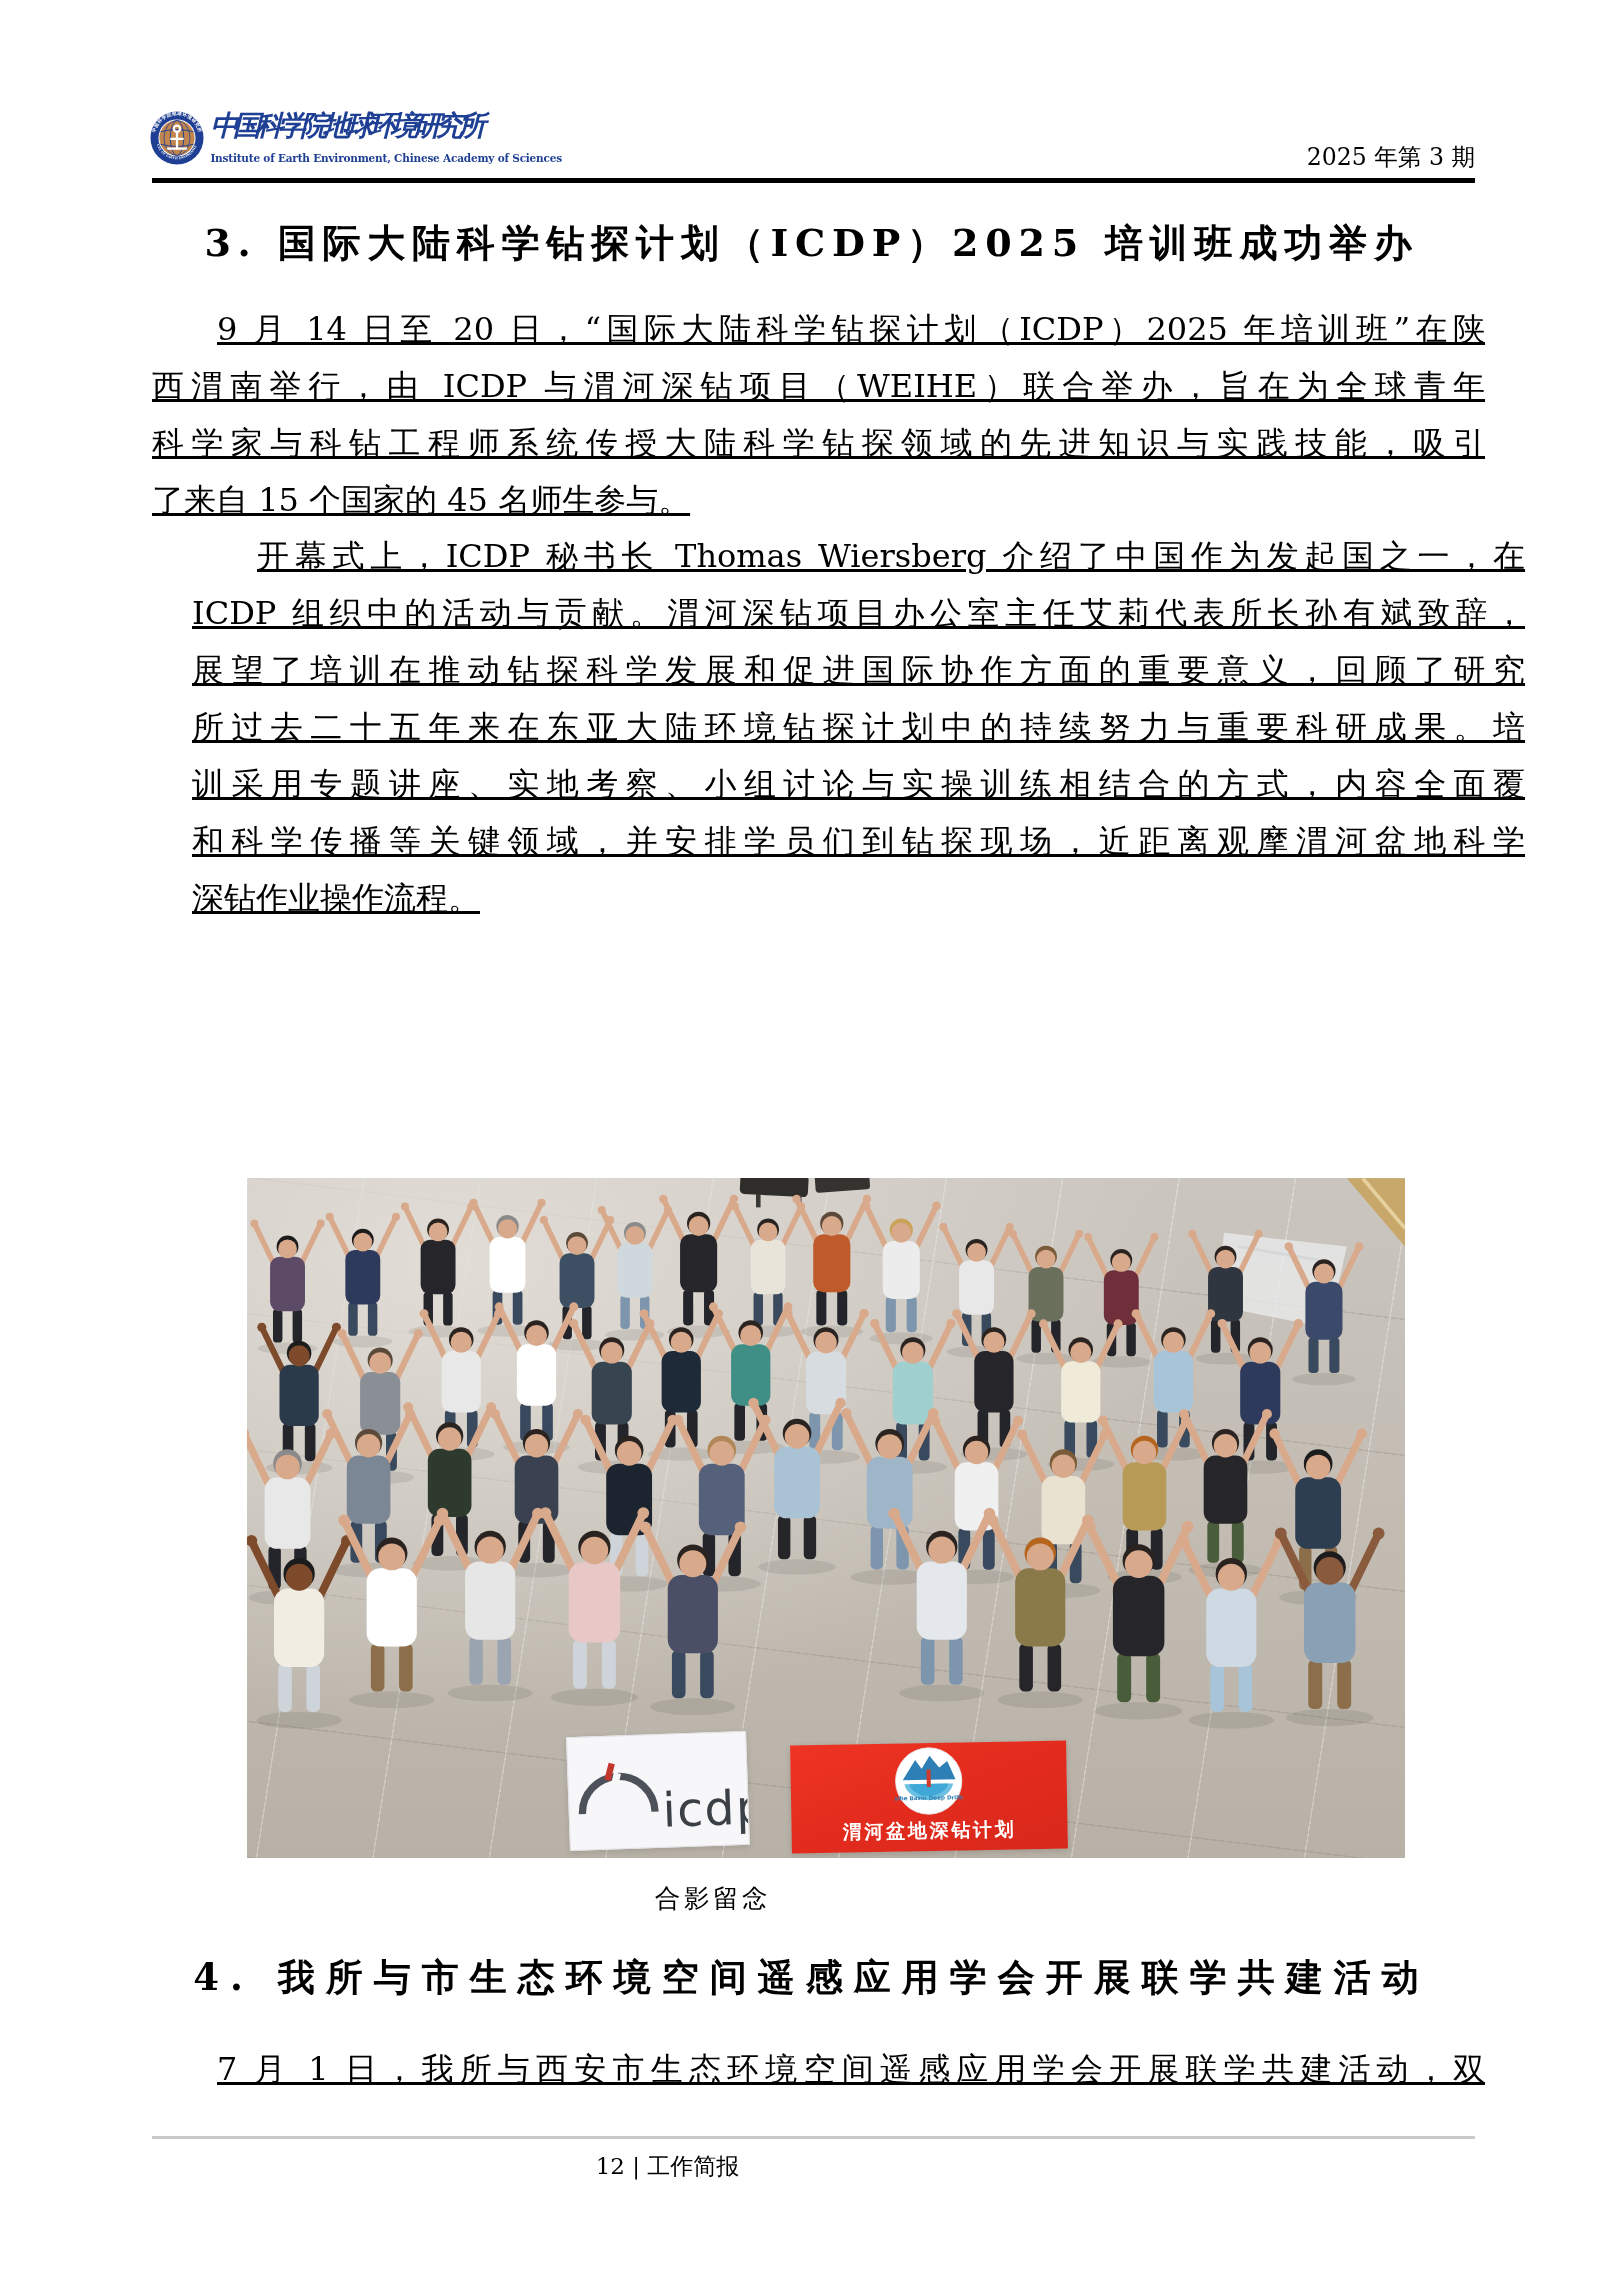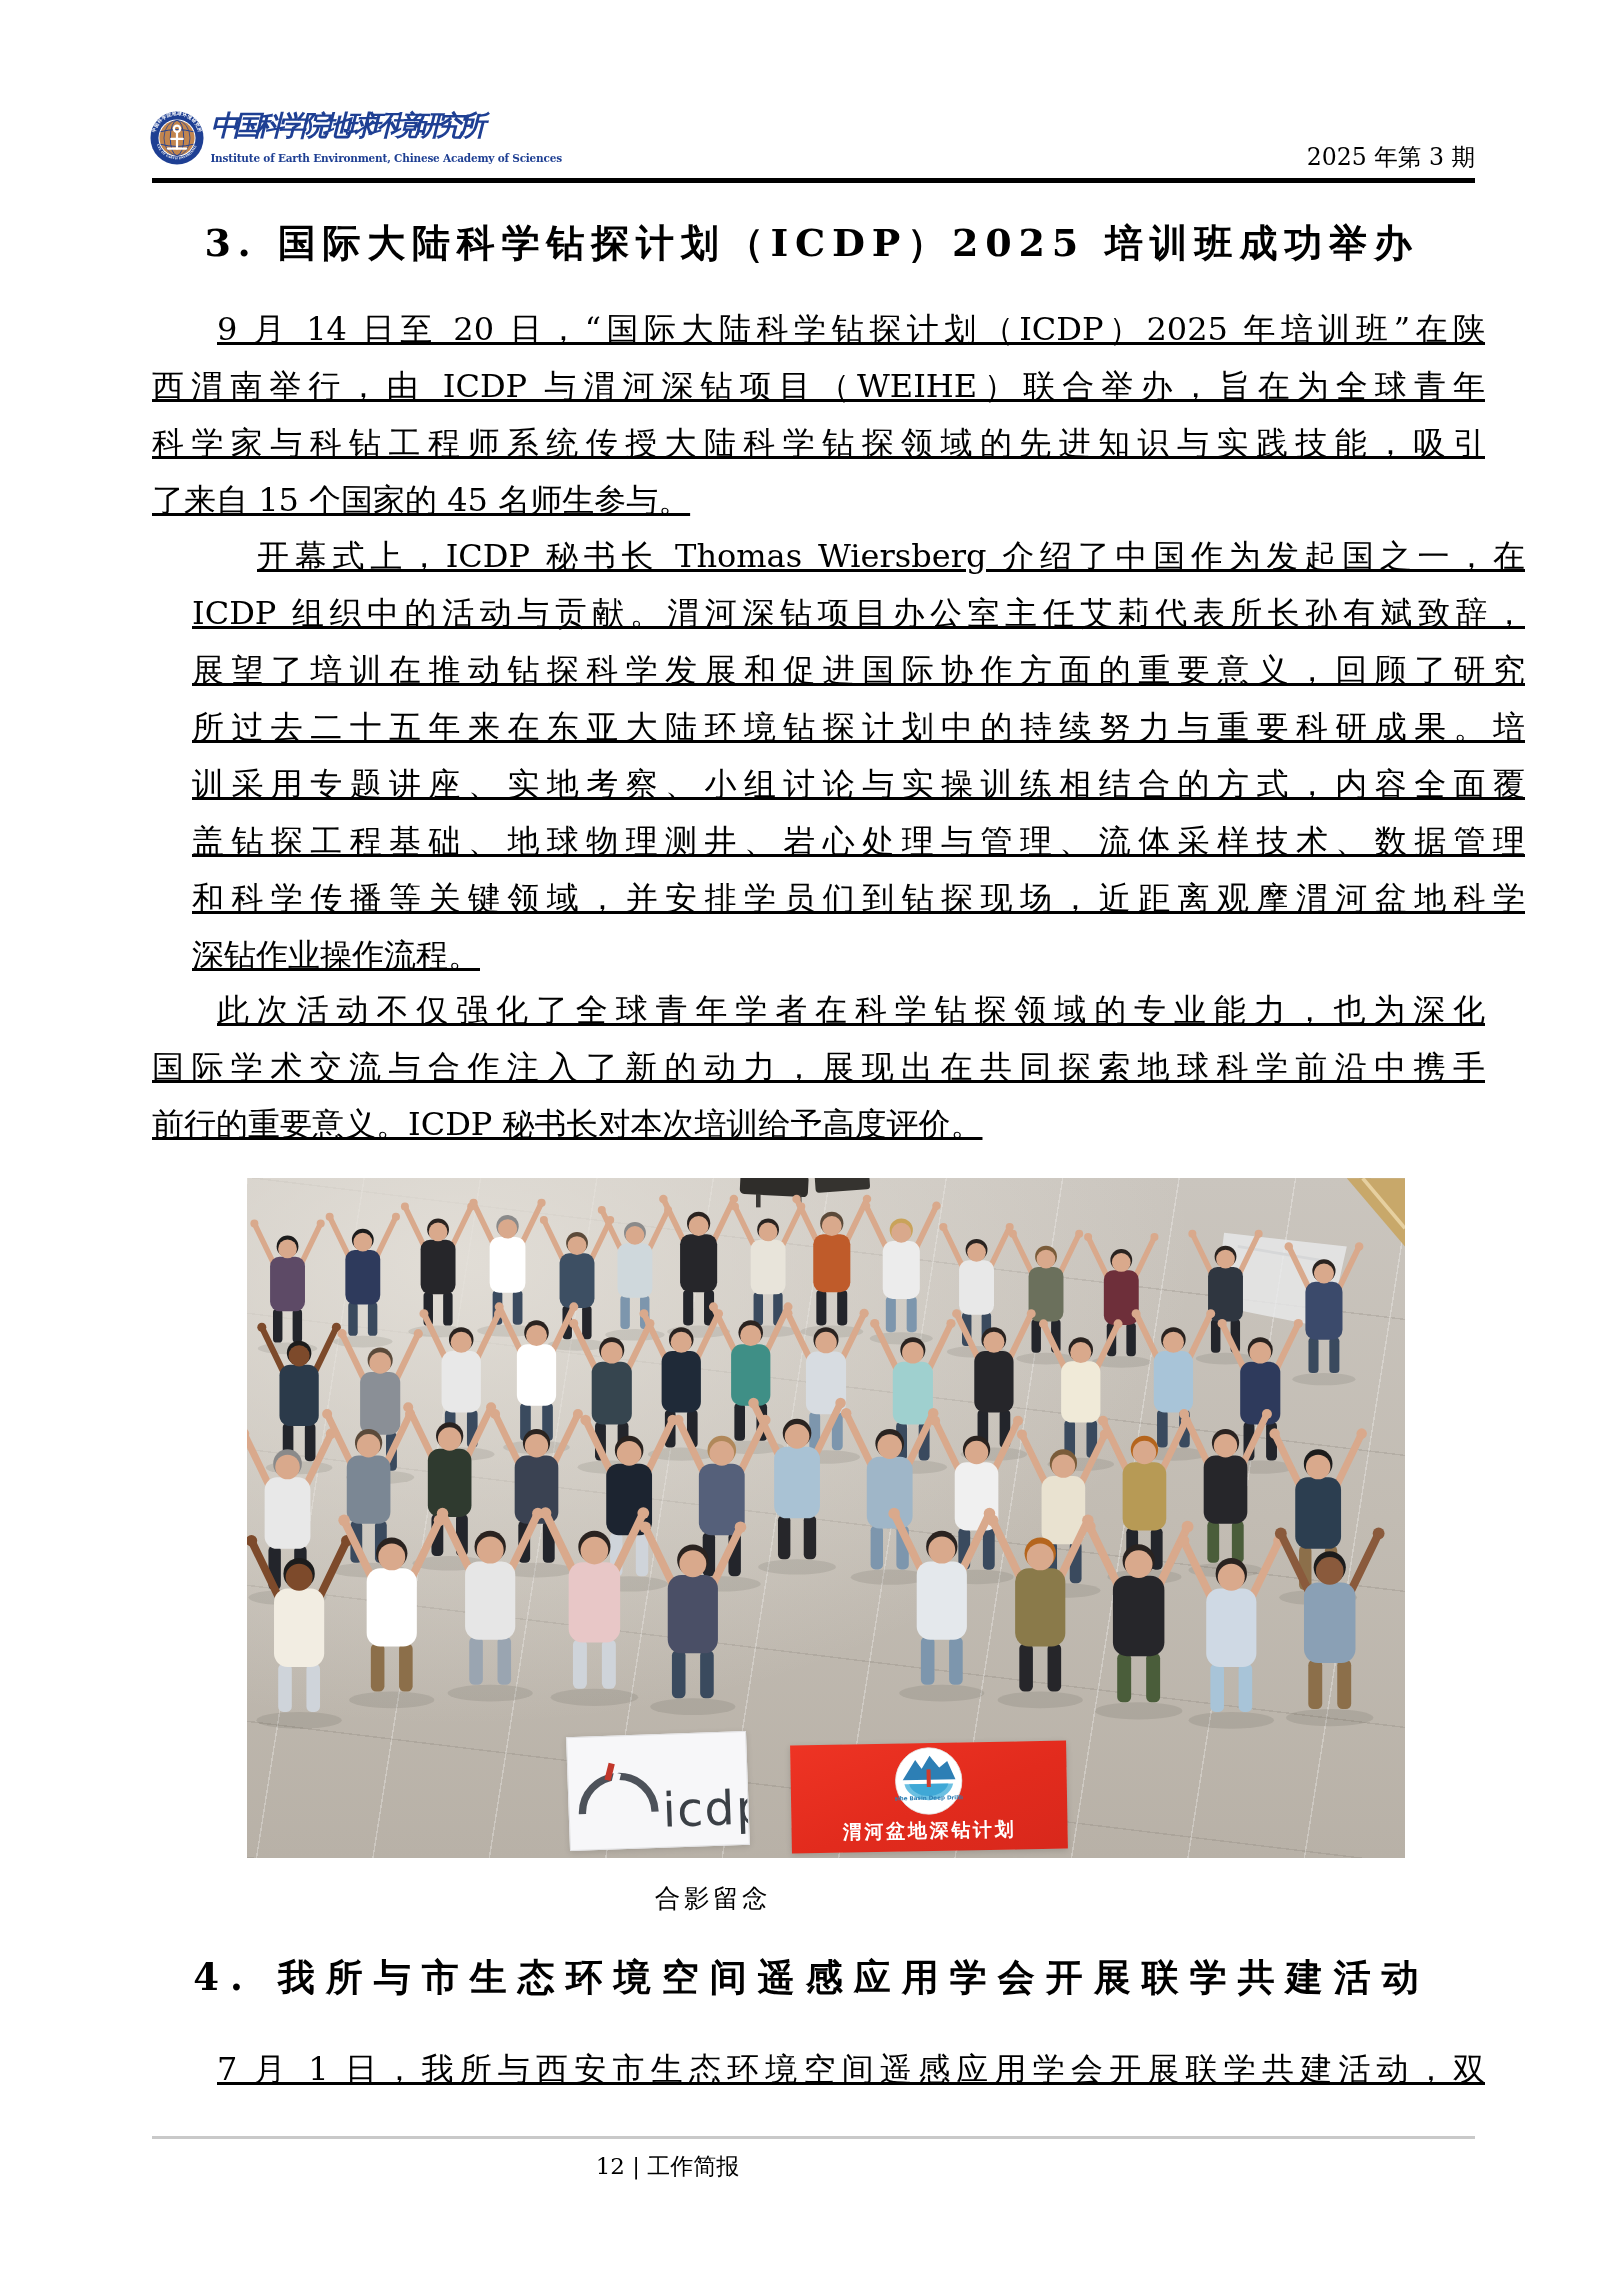--- a/index.html
+++ b/index.html
@@ -137,30 +137,24 @@
     <div class="bodyline">科学家与科钻工程师系统传授大陆科学钻探领域的先进知识与实践技能，吸引</div>
     <div class="bodyline last">了来自 15 个国家的 45 名师生参与。</div>
   </div>
 
   <div class="para" id="p2">
     <div class="bodyline first">开幕式上，ICDP 秘书长 Thomas Wiersberg 介绍了中国作为发起国之一，在</div>
     <div class="bodyline">ICDP 组织中的活动与贡献。渭河深钻项目办公室主任艾莉代表所长孙有斌致辞，</div>
     <div class="bodyline">展望了培训在推动钻探科学发展和促进国际协作方面的重要意义，回顾了研究</div>
     <div class="bodyline">所过去二十五年来在东亚大陆环境钻探计划中的持续努力与重要科研成果。培</div>
     <div class="bodyline">训采用专题讲座、实地考察、小组讨论与实操训练相结合的方式，内容全面覆</div>
-    <div class="bodyline">盖钻探工程基础、地球物理测井、岩心处理与管理、流体采样技术、数据管理</div>
     <div class="bodyline">和科学传播等关键领域，并安排学员们到钻探现场，近距离观摩渭河盆地科学</div>
     <div class="bodyline last">深钻作业操作流程。</div>
   </div>
 
-  <div class="para" id="p3">
-    <div class="bodyline first">此次活动不仅强化了全球青年学者在科学钻探领域的专业能力，也为深化</div>
-    <div class="bodyline">国际学术交流与合作注入了新的动力，展现出在共同探索地球科学前沿中携手</div>
-    <div class="bodyline last">前行的重要意义。ICDP 秘书长对本次培训给予高度评价。</div>
-  </div>
 
   <div class="photo">
     <svg class="crowd" id="crowdSvg" viewBox="0 0 2548 1495">
         <rect x="1085" y="-10" width="150" height="48" rx="10" fill="#2f2d2a" transform="rotate(3 1160 14)"></rect>
         <rect x="1250" y="-14" width="120" height="42" rx="8" fill="#35332f" transform="rotate(-4 1310 7)"></rect>
         <rect x="1120" y="34" width="10" height="30" fill="#3a3835"></rect>
         <rect x="1210" y="36" width="10" height="26" fill="#3a3835"></rect>
         <path d="M2150,120 L2420,150 L2380,330 L2130,280 Z" fill="#e9eaeb" opacity="0.8"></path>
         <path d="M2180,150 L2360,180" stroke="#d6d7d8" stroke-width="6" fill="none"></path>
         <path d="M2420,0 L2548,0 L2548,150 Z" fill="#c8a86a"></path>

